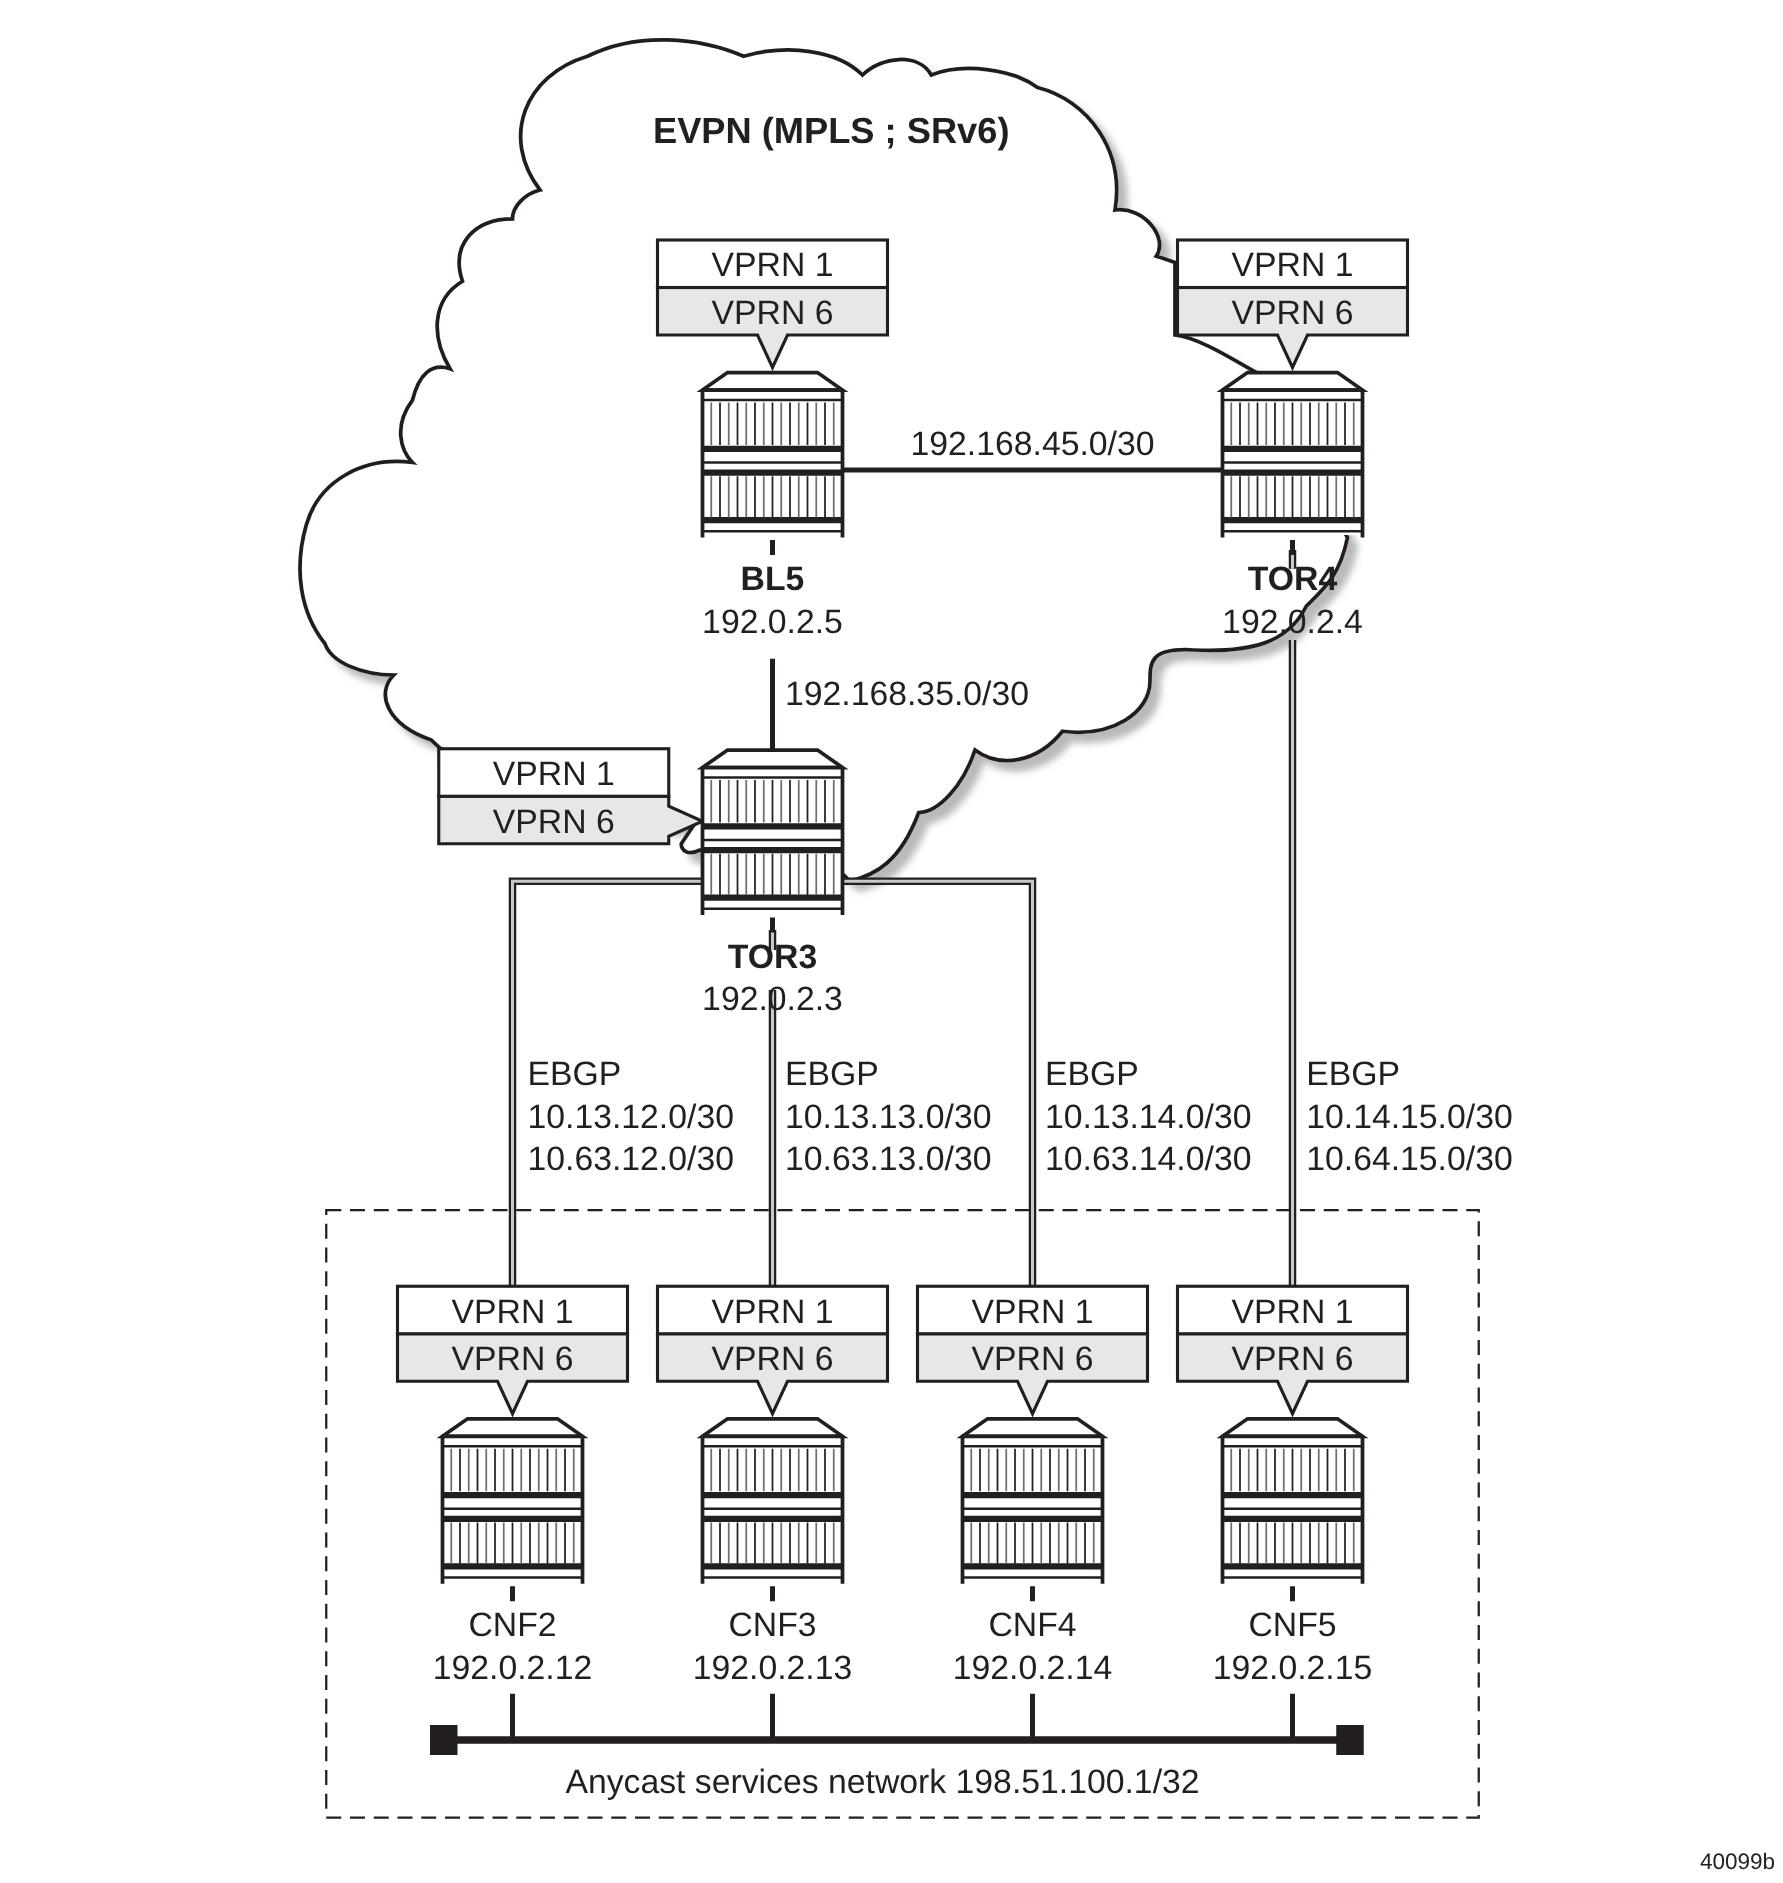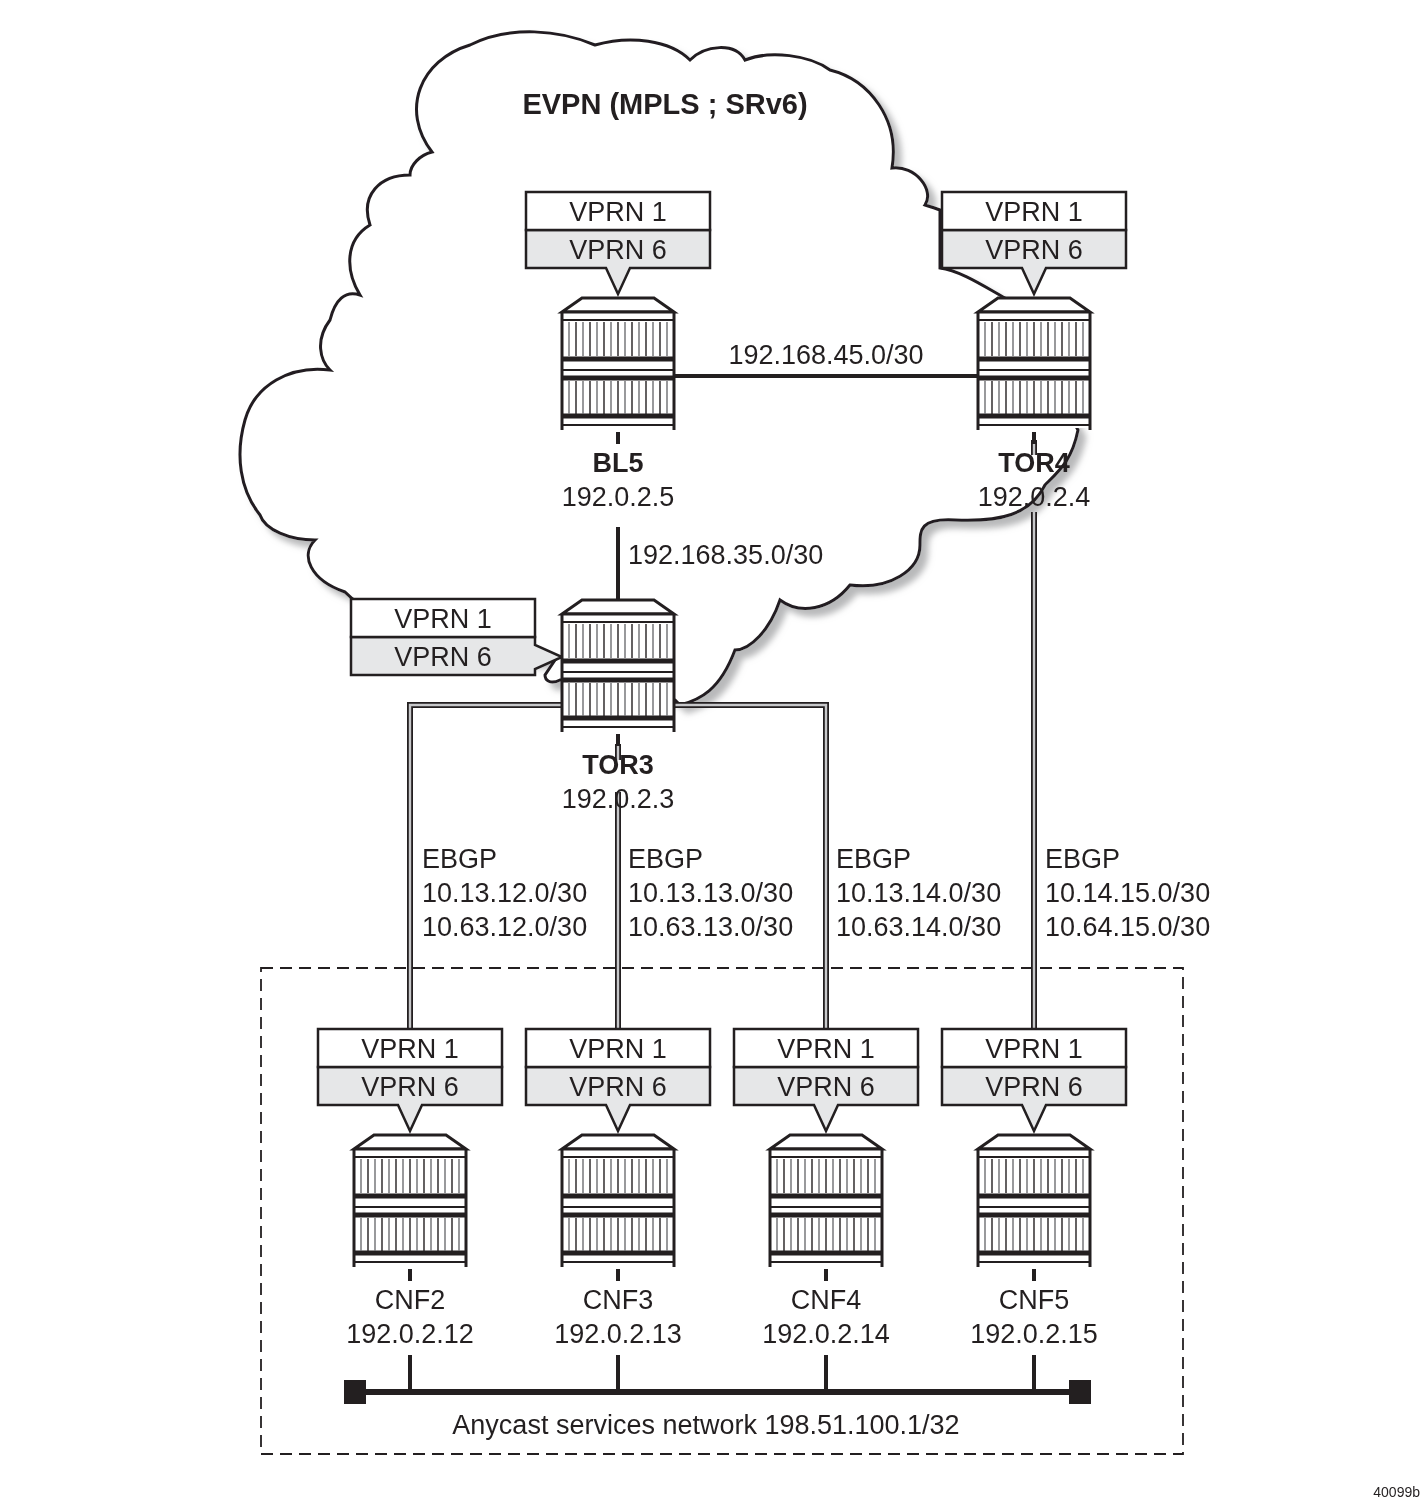--- a/index.html
+++ b/index.html
@@ -1,20 +1,20 @@
 <!DOCTYPE html>
 <html><head>
 <meta charset="utf-8">
 <style>
   html, body { margin: 0; padding: 0; background: #ffffff; }
   body { width: 1426px; height: 1506px; position: relative; overflow: hidden; }
   svg { position: absolute; left: 0; top: 0; }
   .txt { font-family: "Liberation Sans", sans-serif; fill: #231f20; }
   .bold { font-weight: bold; }
-  .fig-id { position: absolute; right: 6px; bottom: 6px; font-family: "Liberation Sans", sans-serif; font-size: 14px; color: #231f20; }
+  .fig-id { position: absolute; right: 6px; bottom: 6px; font-family: "Liberation Sans", sans-serif; font-size: 18px; color: #231f20; }
 </style>
 </head>
 <body>
 
 <svg id="diagram" width="1426" height="1506" viewBox="0 0 1426 1506" xmlns="http://www.w3.org/2000/svg">
   <defs>
     <filter id="cloudShadow" x="-5%" y="-5%" width="115%" height="115%">
       <feOffset dx="7" dy="7" in="SourceAlpha" result="off"></feOffset>
       <feGaussianBlur stdDeviation="3" in="off" result="blur"></feGaussianBlur>
       <feFlood flood-color="#9a9b9d" flood-opacity="0.7"></feFlood>

